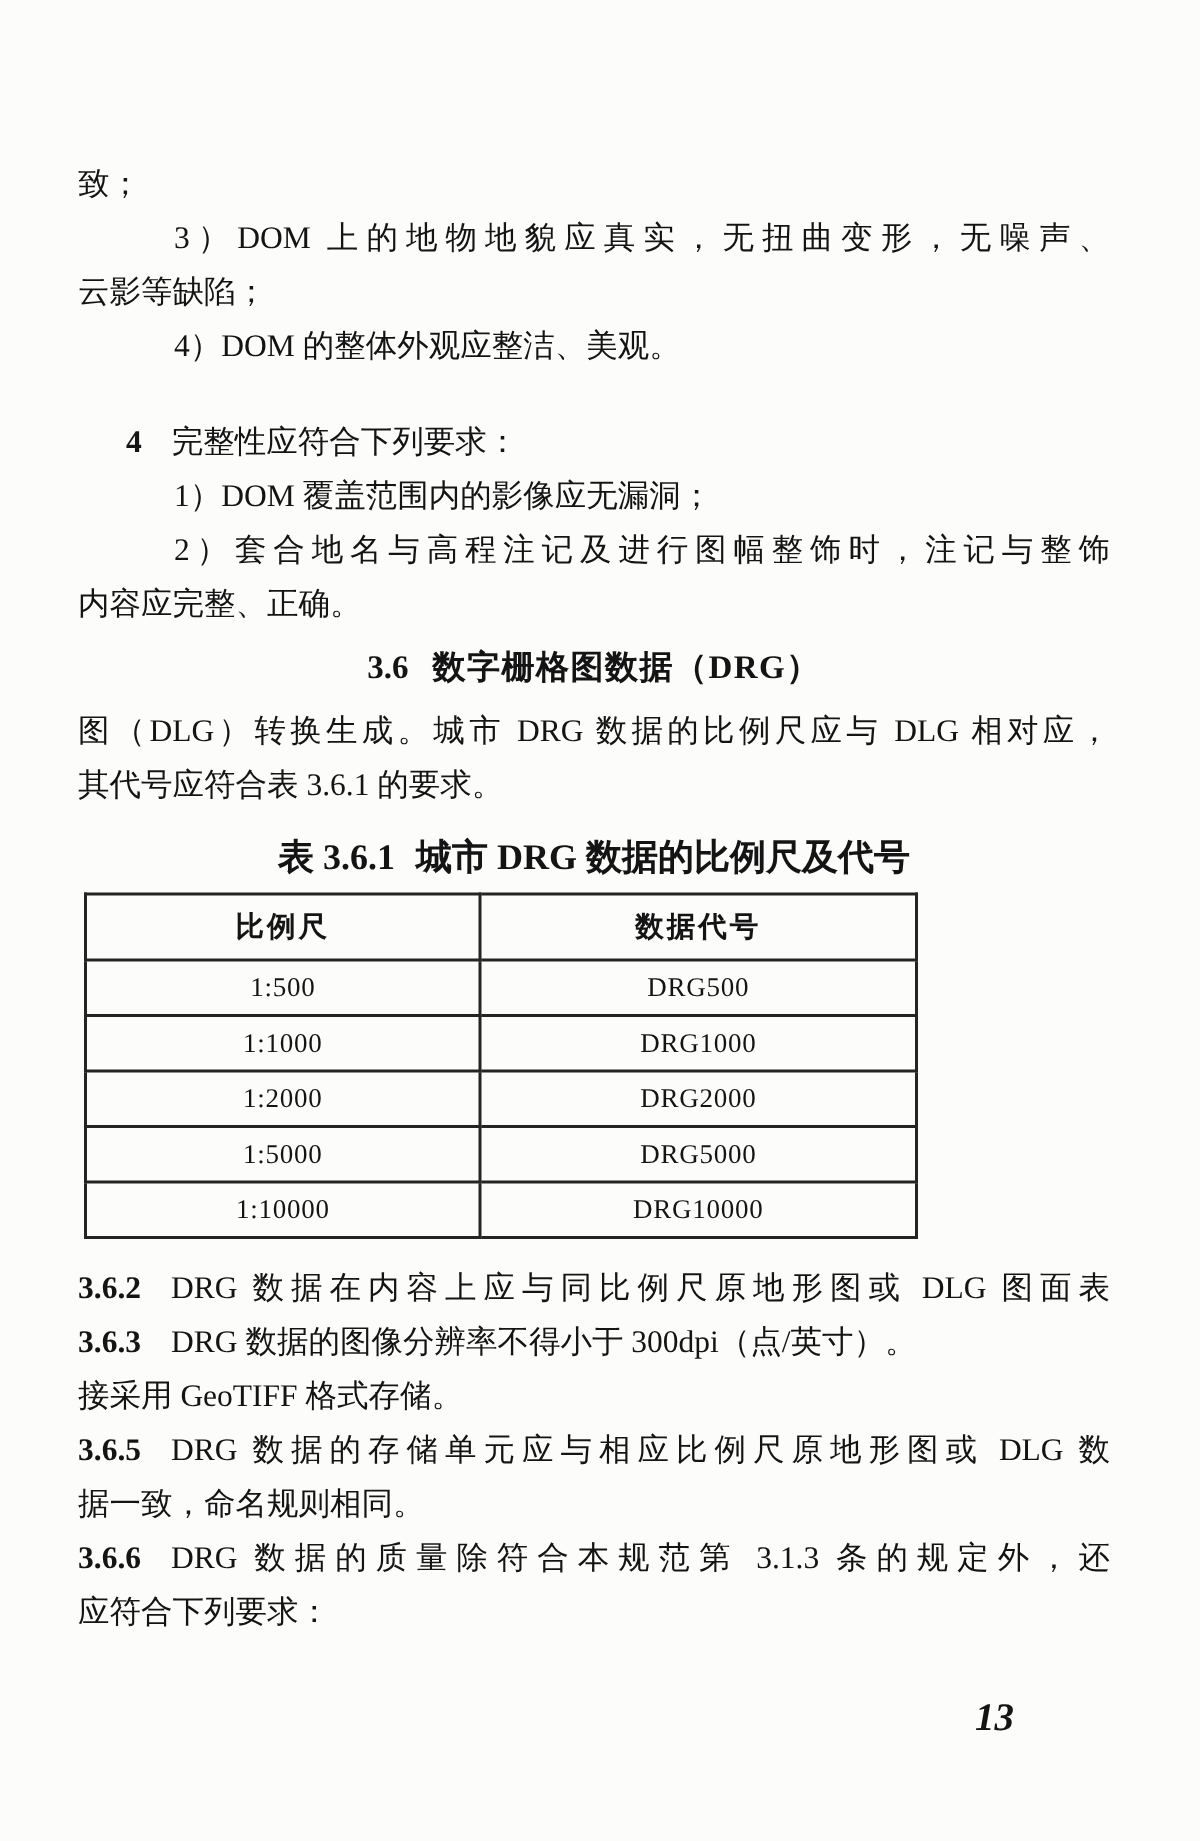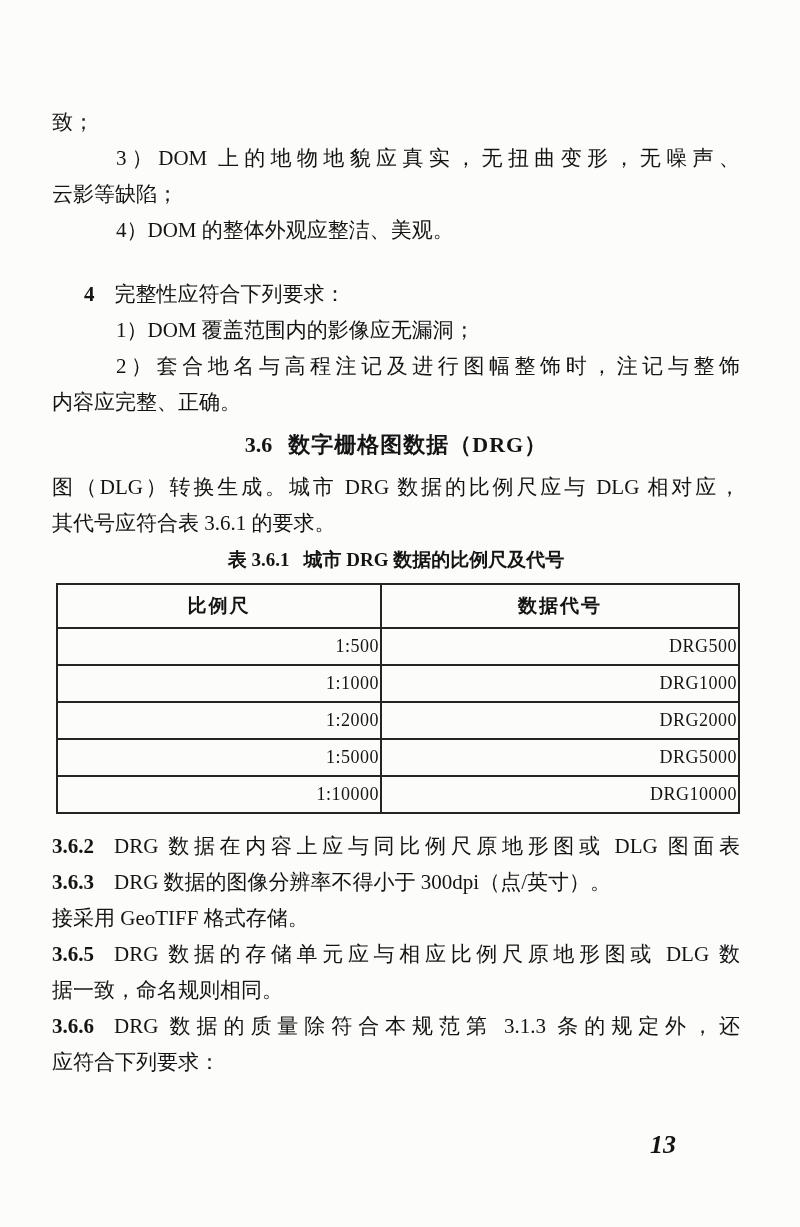--- a/index.html
+++ b/index.html
@@ -43,48 +43,48 @@
     line-height: 37px;
     height: 37px;
     text-align: center;
     font-weight: 700;
     font-size: 22px;
     letter-spacing: 1px;
   }
   .heading .h-num { margin-right: 16px; letter-spacing: 0; }
   .para { margin-top: 6px; }
   .table-caption {
-    margin-top: 4px;
+    margin-top: 16px;
     line-height: 30px;
     height: 30px;
     text-align: center;
     font-weight: 700;
-    font-size: 19px;
+    font-size: 24px;
   }
   .table-caption .cap-label { margin-right: 14px; }
   table.data-table {
     margin: 8px 0 0 4px;
-    width: 684px;
+    width: 556px;
     border-collapse: collapse;
     table-layout: fixed;
   }
   table.data-table, table.data-table th, table.data-table td {
     border: 2px solid #242424;
   }
   table.data-table th {
     height: 40px;
     font-size: 19px;
     font-weight: 700;
     text-align: center;
     letter-spacing: 2px;
   }
   table.data-table td {
     height: 33px;
     font-size: 18px;
-    text-align: right;
+    text-align: center;
     letter-spacing: 0.5px;
   }
   .col-scale { width: 47.5%; }
   .col-code  { width: 52.5%; }
   .bottom-block { margin-top: 14px; }
   .page-number {
     position: absolute;
     left: 650px;
     top: 1130px;
     font-size: 26px;

